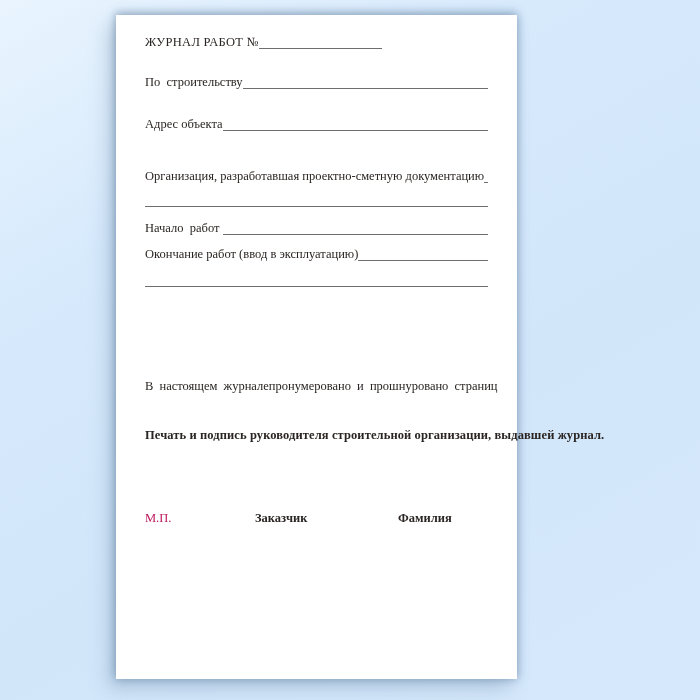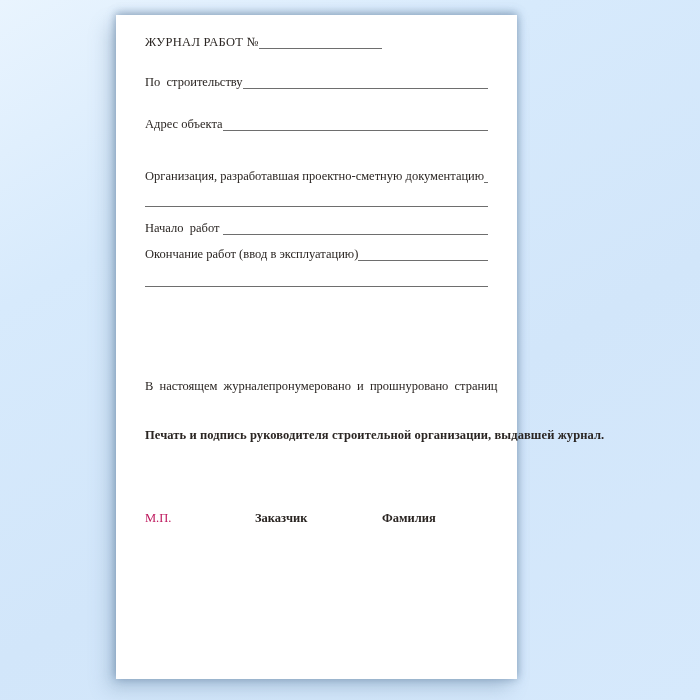--- a/index.html
+++ b/index.html
@@ -78,21 +78,21 @@
   }
   .mp-row .mp {
     left: 0;
     color: #be185d;
   }
   .mp-row .sig {
     left: 110px;
     font-weight: bold;
   }
   .mp-row .fam {
-    left: 237px;
+    left: 253px;
     font-weight: bold;
   }
 </style>
 </head>
 <body>
 
 <div class="page">
 
   <div class="row title-row" style="top:19px">
     <span class="label">ЖУРНАЛ РАБОТ №</span>

